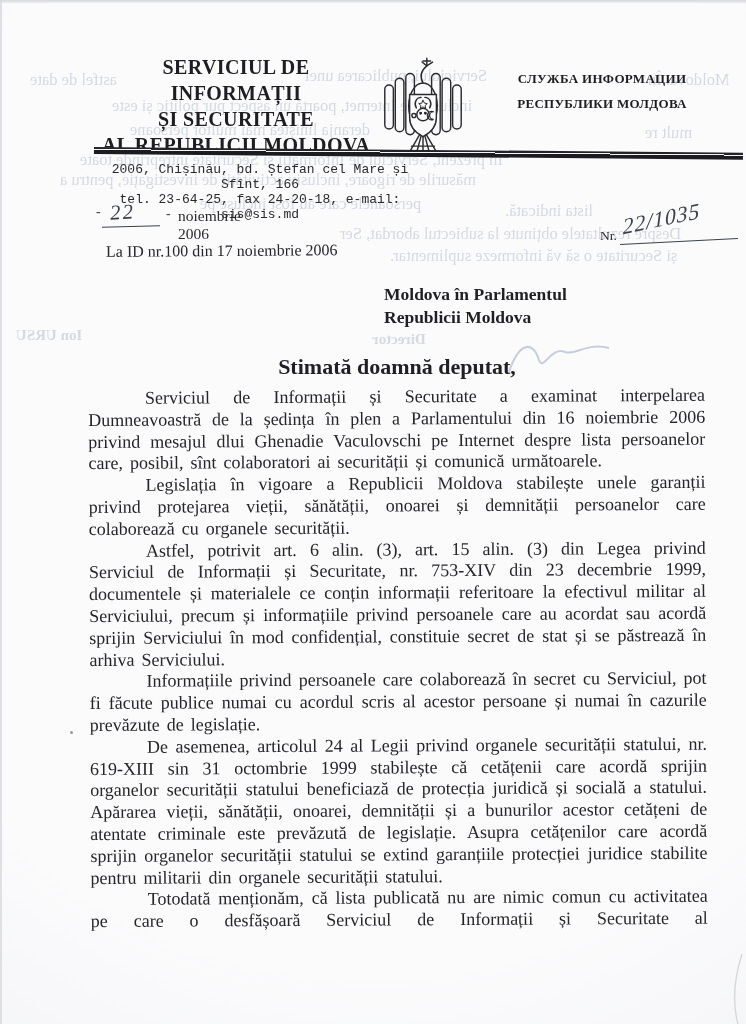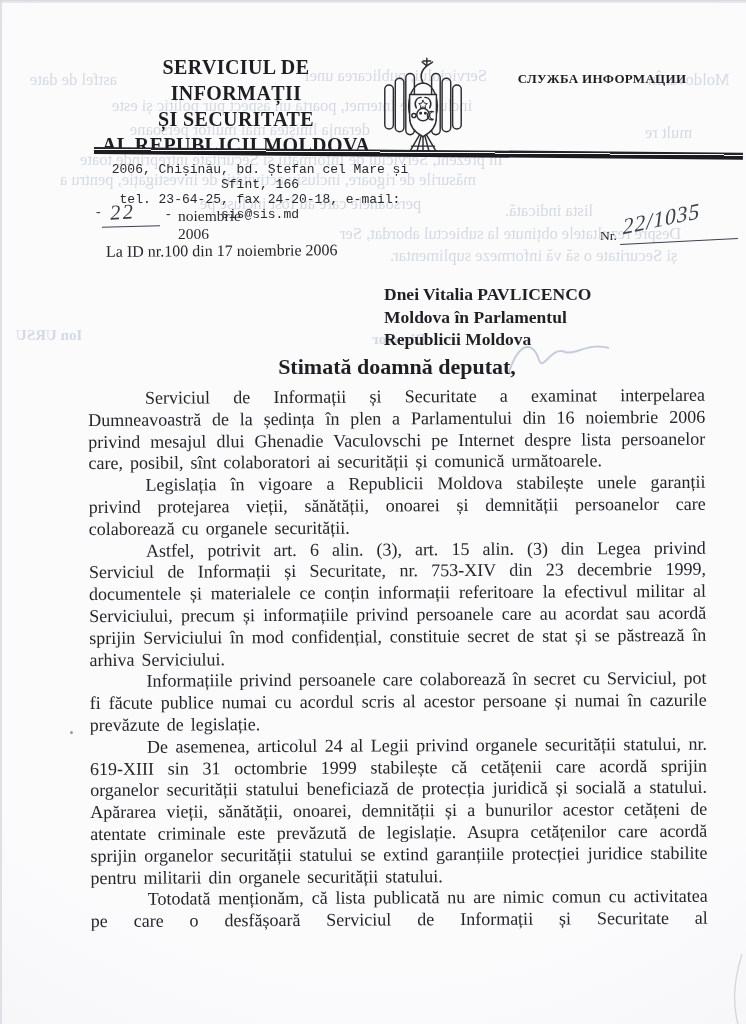--- a/index.html
+++ b/index.html
@@ -127,20 +127,21 @@
           <circle cx="47.5" cy="65.5" r="0.8" fill="#2b2b30"></circle>
           <path d="M45,52 l1.5,3 l3,0.5 l-2.3,2 l0.6,3 l-2.8,-1.6 l-2.8,1.6 l0.6,-3 l-2.3,-2 l3,-0.5 z" stroke-width="1"></path>
           <circle cx="35.5" cy="68" r="2.2"></circle>
           <path d="M56,64 a4.5,4.5 0 1 0 0,8 a3.6,3.6 0 1 1 0,-8" stroke-width="1.2"></path>
         </g>
       </svg>
     </div>
 
     <div class="lh-right" id="lh-right">
         <div>СЛУЖБА ИНФОРМАЦИИ</div>
+        <div>РЕСПУБЛИКИ МОЛДОВА</div>
       </div>
 
     <div class="rule"></div>
 
     <div class="contact-left" id="contact-left">
         <div>2006, Chișinău, bd. Ștefan cel Mare și Sfînt, 166</div>
         <div>tel. 23-64-25, fax 24-20-18, e-mail: sis@sis.md</div>
       </div>
 
     <div class="date-line">
@@ -153,21 +154,20 @@
 
     <div class="nr-line">
       <span class="nr-label">Nr.</span>
       <span class="hw-nr">22/1035</span>
       <span class="nr-underline"></span>
     </div>
 
     <div class="ref-line">La ID nr.100 din 17 noiembrie 2006</div>
 
     <div class="addressee" id="addressee">
-        <div>Dnei Vitalia PAVLICENCO</div>
         <div>Moldova în Parlamentul</div>
         <div>Republicii Moldova</div>
       </div>
 
     <div class="salutation">Stimată doamnă deputat,</div>
 
     <div class="body-text" id="body-text">
         <p>Serviciul de Informații și Securitate a examinat interpelarea Dumneavoastră de la ședința în plen a Parlamentului din 16 noiembrie 2006 privind mesajul dlui Ghenadie Vaculovschi pe Internet despre lista persoanelor care, posibil, sînt colaboratori ai securității și comunică următoarele.</p>
         <p>Legislația în vigoare a Republicii Moldova stabilește unele garanții privind protejarea vieții, sănătății, onoarei și demnității persoanelor care colaborează cu organele securității.</p>
         <p>Astfel, potrivit art. 6 alin. (3), art. 15 alin. (3) din Legea privind Serviciul de Informații și Securitate, nr. 753-XIV din 23 decembrie 1999, documentele și materialele ce conțin informații referitoare la efectivul militar al Serviciului, precum și informațiile privind persoanele care au acordat sau acordă sprijin Serviciului în mod confidențial, constituie secret de stat și se păstrează în arhiva Serviciului.</p>

